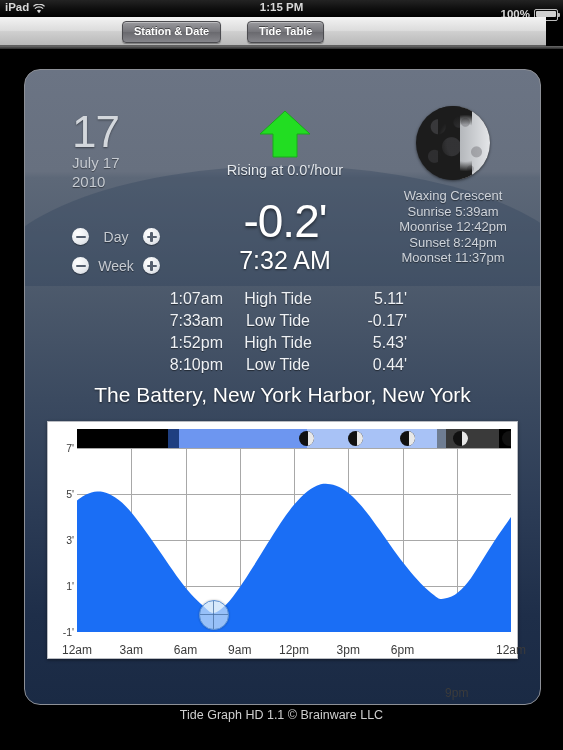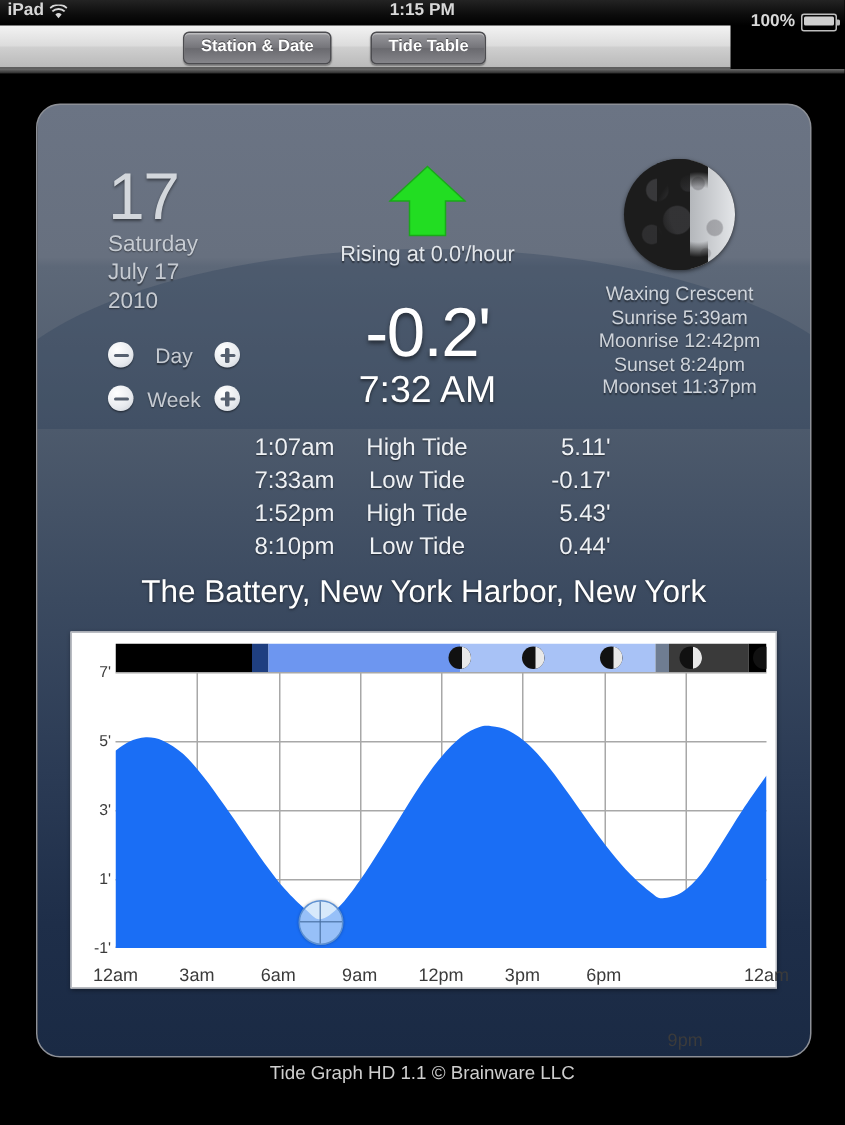--- a/index.html
+++ b/index.html
@@ -7,30 +7,30 @@
     width:563px;height:750px;background:#000;overflow:hidden;
     font-family:"Liberation Sans", sans-serif;
     -webkit-font-smoothing:antialiased;
   }
   
   #statusbar{
     position:absolute;left:0;top:0;width:563px;height:17px;
     background:linear-gradient(to bottom,#232323 0%,#0d0d0d 55%,#000 100%);
     color:#d8d8d8;font-size:11.5px;font-weight:bold;
   }
-  #sb-left{position:absolute;left:5px;top:1px;display:flex;align-items:center;gap:4px;}
+  #sb-left{position:absolute;left:5px;top:1px;display:flex;align-items:flex-end;gap:4px;}
   #sb-center{position:absolute;left:0;top:1px;width:563px;text-align:center;}
   #sb-right{position:absolute;right:5px;top:8px;display:flex;align-items:center;gap:4px;}
   .wifi{display:inline-block;width:12px;height:10px;position:relative;top:1px;}
   .batt{display:inline-block;width:22px;height:10px;border:1px solid #bdbdbd;border-radius:2px;position:relative;top:1px;}
   .batt::after{content:"";position:absolute;right:-3px;top:3px;width:2px;height:4px;background:#bdbdbd;border-radius:0 1px 1px 0;}
   .batt i{display:block;margin:1px;height:6px;background:#cfcfcf;border-radius:1px;}
   
   #toolbar{
-    position:absolute;left:0;top:17px;width:487px;height:28px;
+    position:absolute;left:0;top:17px;width:546px;height:28px;
     background:linear-gradient(to bottom,#f3f3f3 0%,#dcdcdc 48%,#cfcfcf 52%,#b9b9b9 100%);
     border-bottom:1px solid #5f5f5f;
   }
   #toolbar-sep{position:absolute;left:0;top:46px;width:563px;height:3px;
     background:linear-gradient(to bottom,#6b6b6b,#2a2a2a);}
   .tbtn{
     position:absolute;top:4px;height:20px;line-height:19px;
     padding:0 11px;border-radius:4px;
     background:linear-gradient(to bottom,#9a9a9e 0%,#76767b 48%,#6a6a6f 52%,#85858a 100%);
     border:1px solid #4c4c50;
@@ -179,21 +179,20 @@
   <div class="tbtn" id="btn-station">Station &amp; Date</div>
   <div class="tbtn" id="btn-table">Tide Table</div>
 </div>
 <div id="toolbar-sep"></div>
 
 <div id="panel">
   <div id="horizon"></div>
 
   <div id="datebox">
     <div id="daynum">17</div>
-    <div class="dline">Saturday</div>
     <div class="dline">July 17</div>
     <div class="dline">2010</div>
   </div>
 
   <div id="steppers">
     <div class="steprow">
       <span class="circbtn"></span>
       <span class="steplabel">Day</span>
       <span class="circbtn plus"></span>
     </div>

